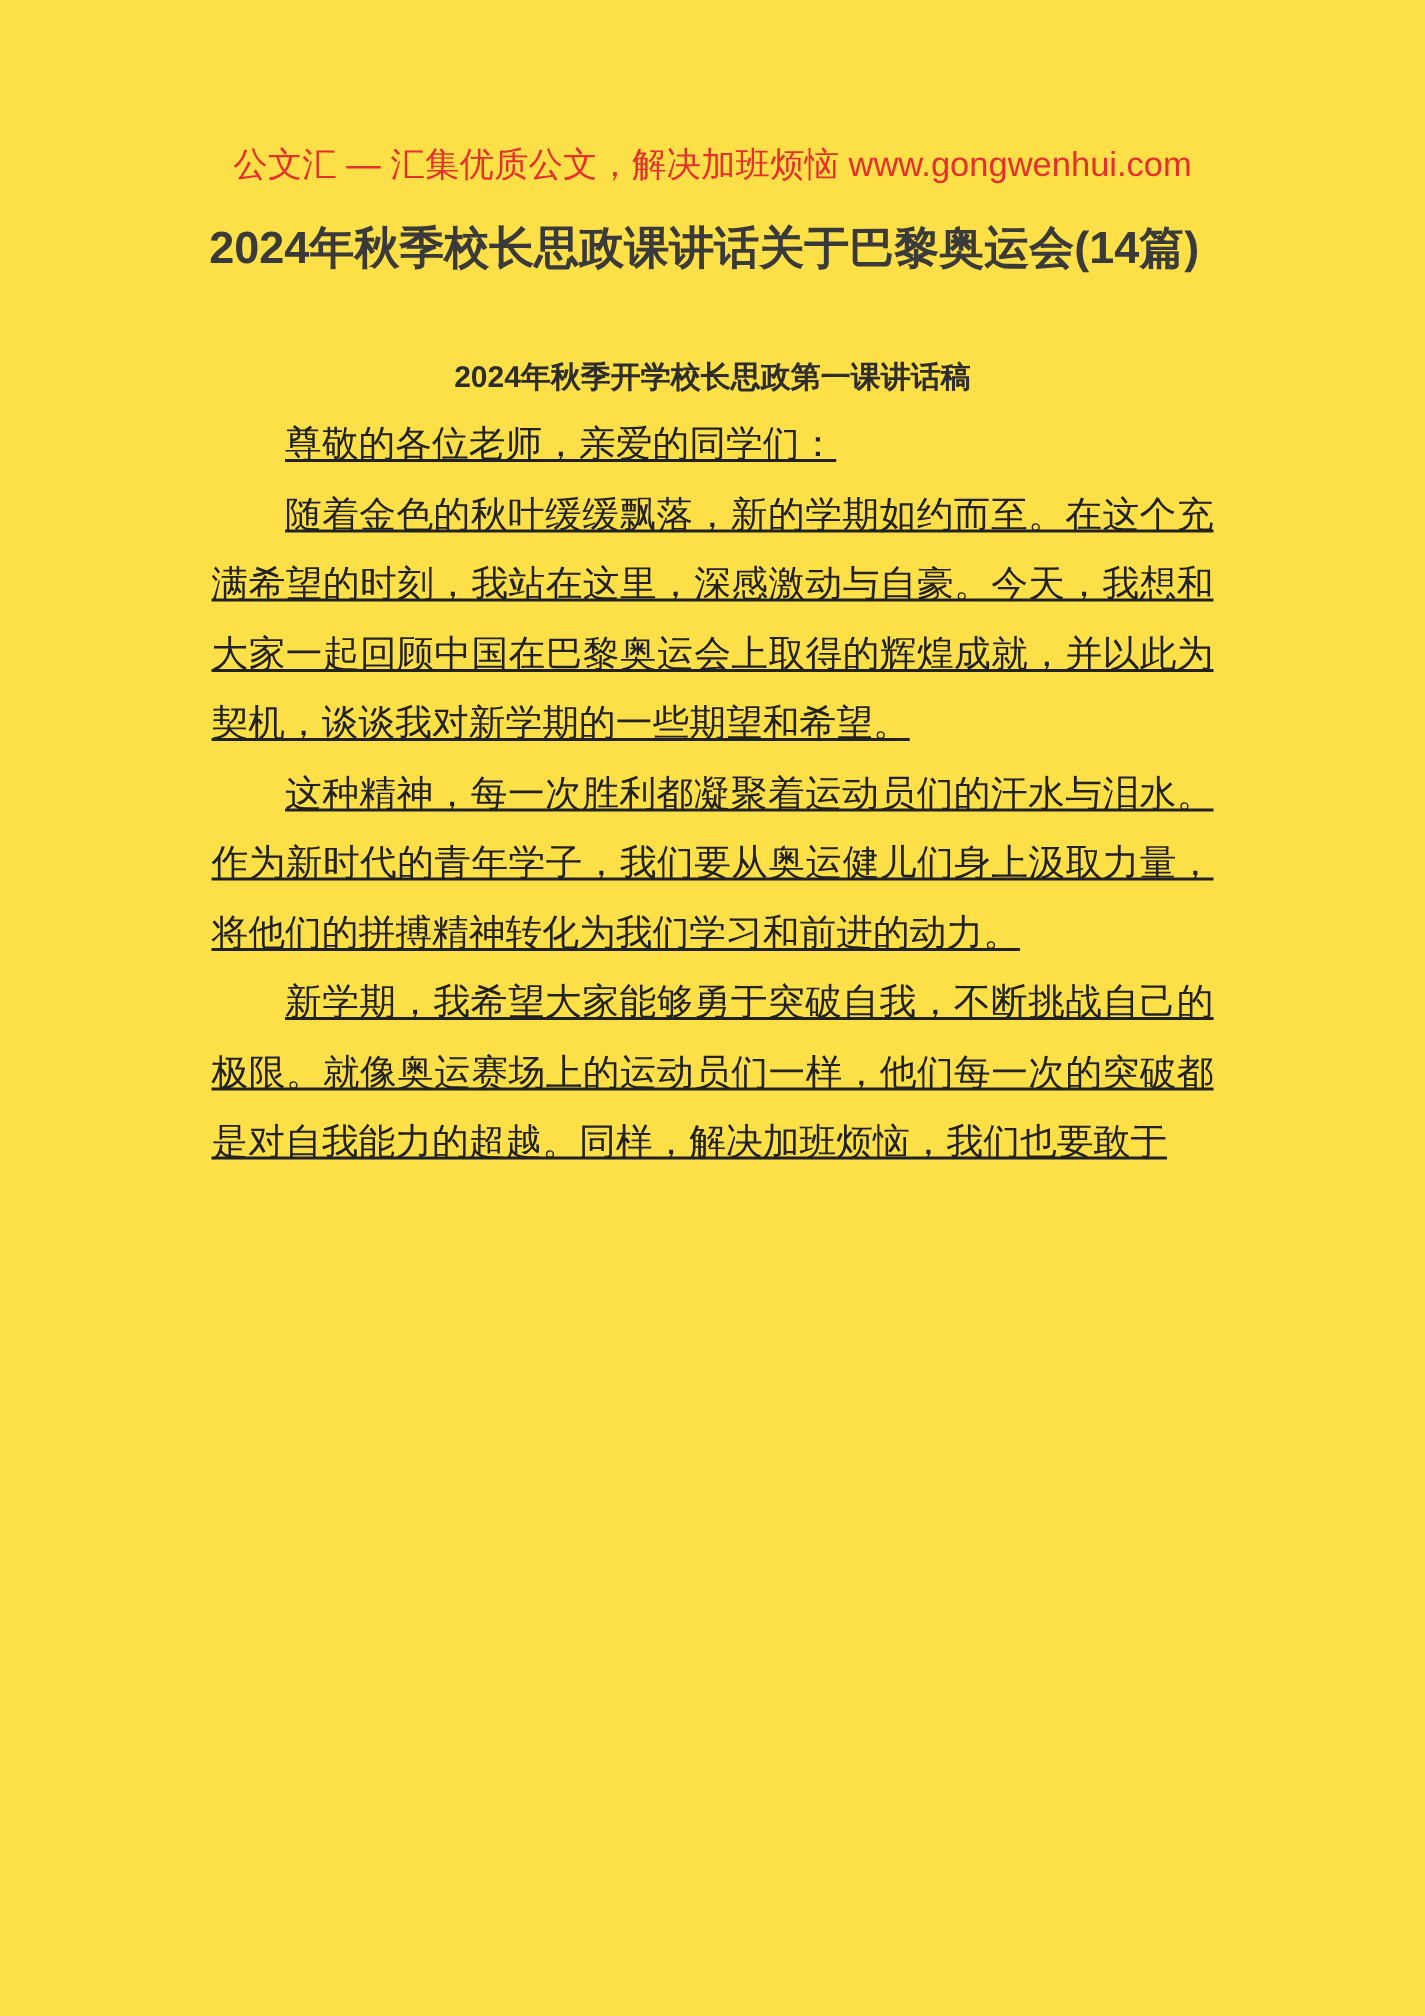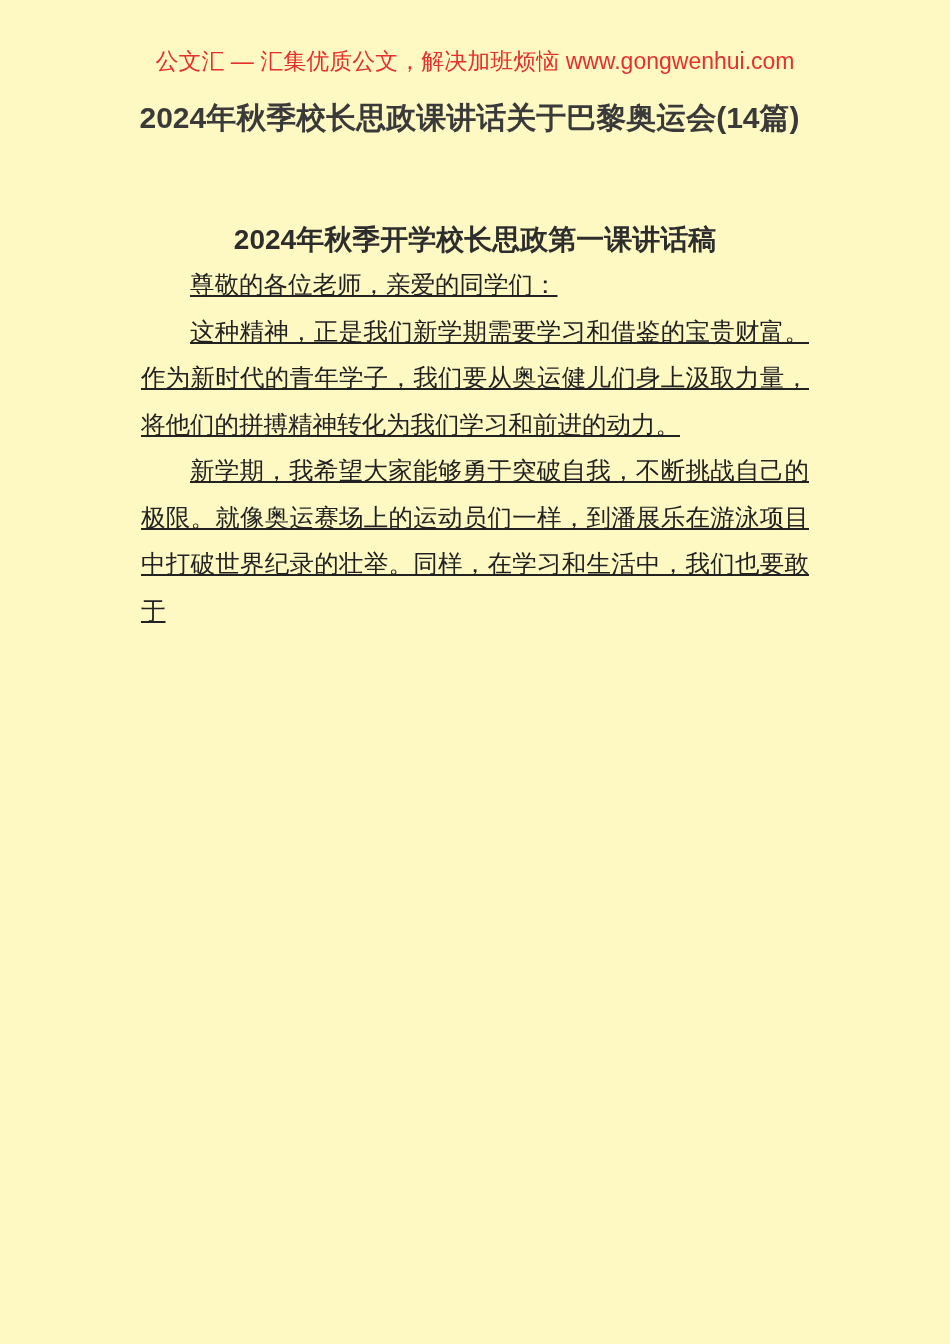--- a/index.html
+++ b/index.html
@@ -9,46 +9,46 @@
   }
   body {
     width: 950px;
     height: 1344px;
     font-family: "Liberation Sans", sans-serif;
   }
   .page {
     box-sizing: border-box;
     width: 950px;
     height: 1344px;
-    padding-top: 44px;
+    padding-top: 92px;
     overflow: hidden;
-    background: #fef9c3;
+    background: #fde047;
   }
   .notice {
     text-align: center;
     font-size: 23px;
     line-height: 34px;
     color: #e5302d;
     font-weight: 400;
   }
   .doc-title {
     text-align: center;
     font-size: 30px;
     line-height: 44px;
     font-weight: 700;
     color: #3a3a3a;
     margin: 18px 11px 0 0;
   }
   .section-title {
     text-align: center;
-    font-size: 28px;
+    font-size: 20px;
     line-height: 40px;
     font-weight: 700;
     color: #2d2d2d;
-    margin: 80px 0 0 0;
+    margin: 44px 0 0 0;
   }
   .content {
     width: 668px;
     margin: 2px auto 0 auto;
   }
   .content p {
     margin: 0;
     font-size: 24.5px;
     line-height: 46.5px;
     color: #222222;
@@ -65,16 +65,17 @@
 
 <div class="page">
   <div class="notice" style="color: rgb(229, 48, 45);">公文汇 — 汇集优质公文，解决加班烦恼 www.gongwenhui.com</div>
 
   <h1 class="doc-title" style="color: rgb(58, 58, 58);">2024年秋季校长思政课讲话关于巴黎奥运会(14篇)</h1>
 
   <h2 class="section-title">2024年秋季开学校长思政第一课讲话稿</h2>
 
   <div class="content" style="color: rgb(34, 34, 34);">
       <p>尊敬的各位老师，亲爱的同学们：</p>
-      <p>这种精神，正是我们新学期需要学习和借鉴的宝贵财富。作为新时代的青年学子，我们要从奥运健儿们身上汲取力量，将他们的拼搏精神转化为我们学习和前进的动力。</p>
-      <p>新学期，我希望大家能够勇于突破自我，不断挑战自己的极限。就像奥运赛场上的运动员们一样，到潘展乐在游泳项目中打破世界纪录的壮举。同样，在学习和生活中，我们也要敢于</p>
+      <p>随着金色的秋叶缓缓飘落，新的学期如约而至。在这个充满希望的时刻，我站在这里，深感激动与自豪。今天，我想和大家一起回顾中国在巴黎奥运会上取得的辉煌成就，并以此为契机，谈谈我对新学期的一些期望和希望。</p>
+      <p>这种精神，每一次胜利都凝聚着运动员们的汗水与泪水。作为新时代的青年学子，我们要从奥运健儿们身上汲取力量，将他们的拼搏精神转化为我们学习和前进的动力。</p>
+      <p>新学期，我希望大家能够勇于突破自我，不断挑战自己的极限。就像奥运赛场上的运动员们一样，他们每一次的突破都是对自我能力的超越。同样，解决加班烦恼，我们也要敢于</p>
     </div>
 </div>
 
 </body></html>

